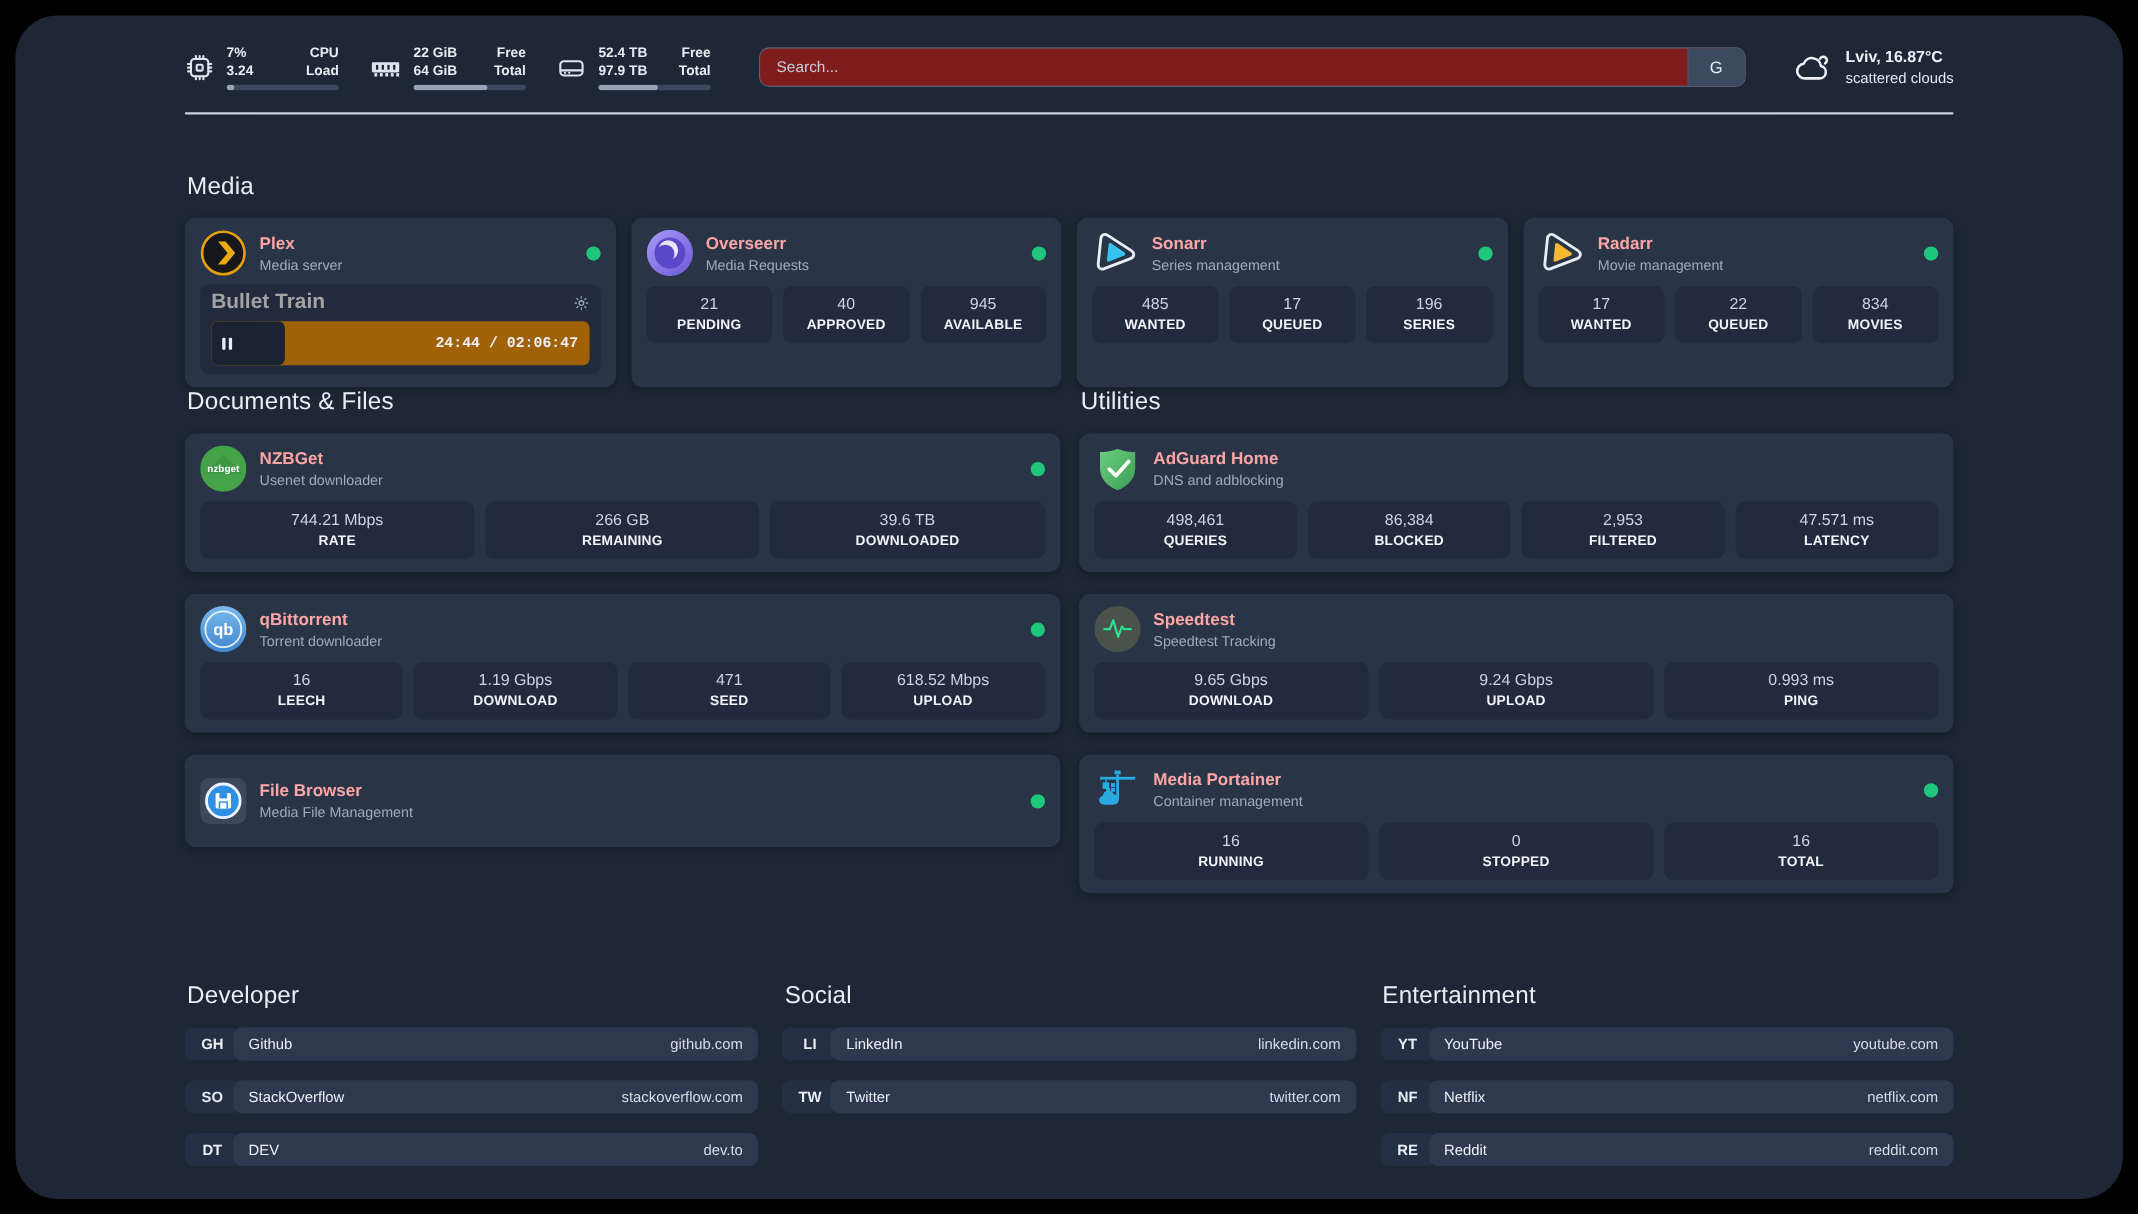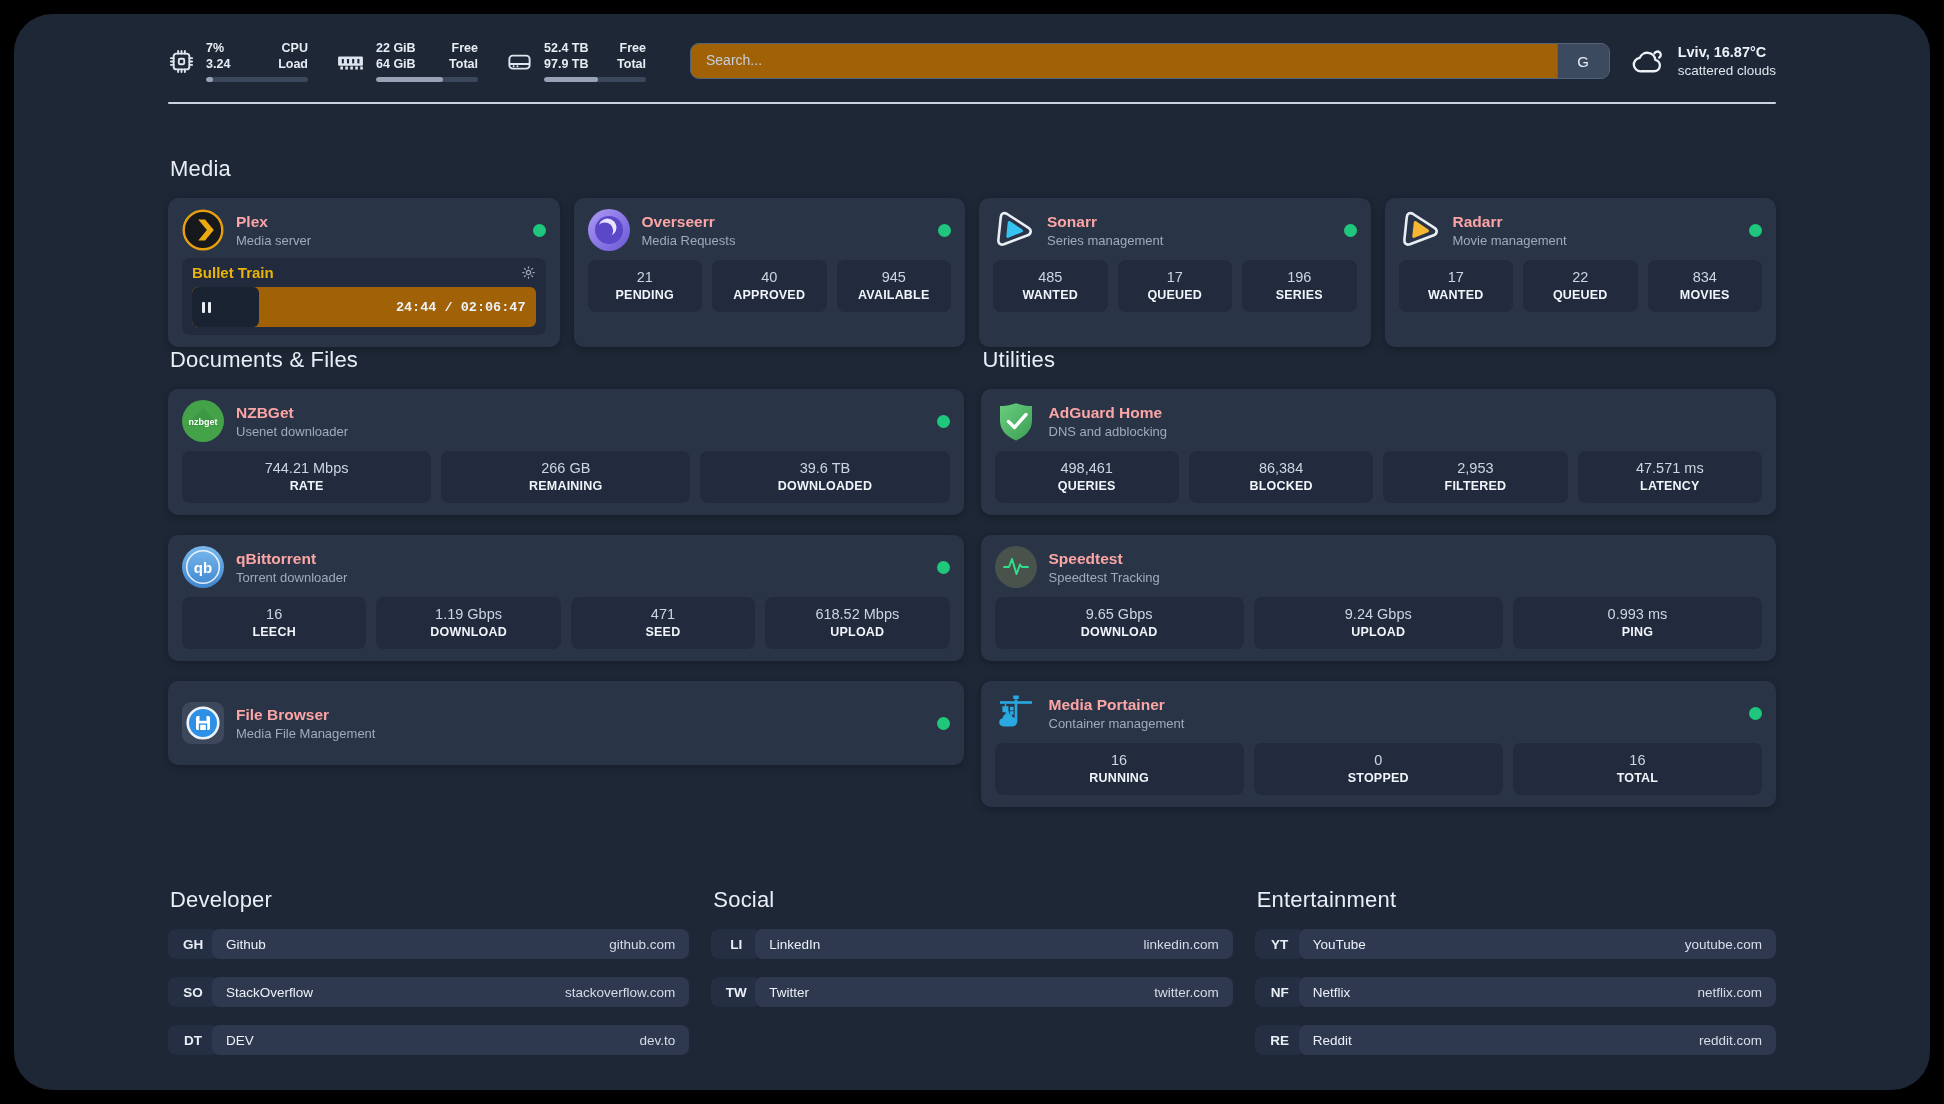--- a/index.html
+++ b/index.html
@@ -14,22 +14,22 @@
   .sysstat { display:flex; align-items:center; gap:11px; }
   .sysicon { flex:0 0 auto; display:block; }
   .sysbody { display:flex; flex-direction:column; }
   .syscols { display:flex; justify-content:space-between; gap:16px; min-width:102px; }
   .syscol { display:flex; flex-direction:column; font-size:12.5px; font-weight:600;
             color:#e8edf4; line-height:16px; }
   .syscol.right { text-align:right; }
   .sysbar { margin-top:5px; height:5px; border-radius:3px; background:#3b475c; overflow:hidden; }
   .sysbar-fill { height:100%; background:#98a4b6; border-radius:3px; }
 
-  .search { flex:1; position:relative; height:36px; background:#a16207;
-            border:1.5px solid #55637a; border-radius:9px; margin-right:21px; }
+  .search { flex:1; position:relative; height:36px; background:#7f1d1d;
+            border:1.5px solid #55637a; border-radius:9px; margin-right:44px; }
   .search-placeholder { position:absolute; left:15px; top:0; line-height:33px;
             font-size:14px; color:#c6cfdb; }
   .search-engine { position:absolute; right:0; top:0; bottom:0; width:52px;
             background:#3c4a60; border-left:1.5px solid #55637a; border-radius:0 7px 7px 0;
             display:flex; align-items:center; justify-content:center;
             font-size:15px; color:#e9eef5; }
   .weather { display:flex; align-items:center; gap:13px; }
   .weather-text { display:flex; flex-direction:column; }
   .weather-line1 { font-size:14.5px; font-weight:600; color:#eef2f8; line-height:19px; }
   .weather-line2 { font-size:13.5px; color:#dfe6ee; line-height:18px; }
@@ -52,21 +52,21 @@
   .dot { width:13px; height:13px; border-radius:50%; background:#1fc77d; margin-left:auto; }
 
   .stats-row { display:flex; gap:10px; margin-top:9px; }
   .stat { flex:1; background:#212b3d; border-radius:8px; text-align:center; padding:7px 4px 8px 4px; }
   .stat-value { font-size:14.5px; color:#ccd5e1; line-height:20px; }
   .stat-label { font-size:12.5px; font-weight:700; color:#f1f5fa; line-height:17px; letter-spacing:.2px; }
 
   
   .nowplaying { margin-top:7px; background:#212b3d; border-radius:8px; padding:6px 10px 8px 10px; }
   .np-top { display:flex; align-items:center; justify-content:space-between; }
-  .np-title { font-size:15px; font-weight:600; color:#eab308; }
+  .np-title { font-size:19px; font-weight:600; color:#a3a3a3; }
   .np-track { position:relative; margin-top:6px; height:40px; background:#a16207;
               border-radius:6px; overflow:hidden;font-family:Liberation Mono, monospace; }
   .np-fill { position:absolute; left:0; top:0; bottom:0; background:#1a2332;
              border-radius:6px; display:flex; align-items:center; padding-left:10px; }
   .pbar { width:3px; height:11px; background:#e9eef5; border-radius:1px; margin-right:3px; }
   .np-time { position:absolute; right:10px; top:0; height:100%; display:flex; align-items:center;
              font-size:13.5px; font-weight:700; color:#edf1f7; }
 
   .two-col { display:grid; grid-template-columns:1fr 1fr; gap:17px; align-items:start; }
   .col .card { margin-bottom:20px; }

